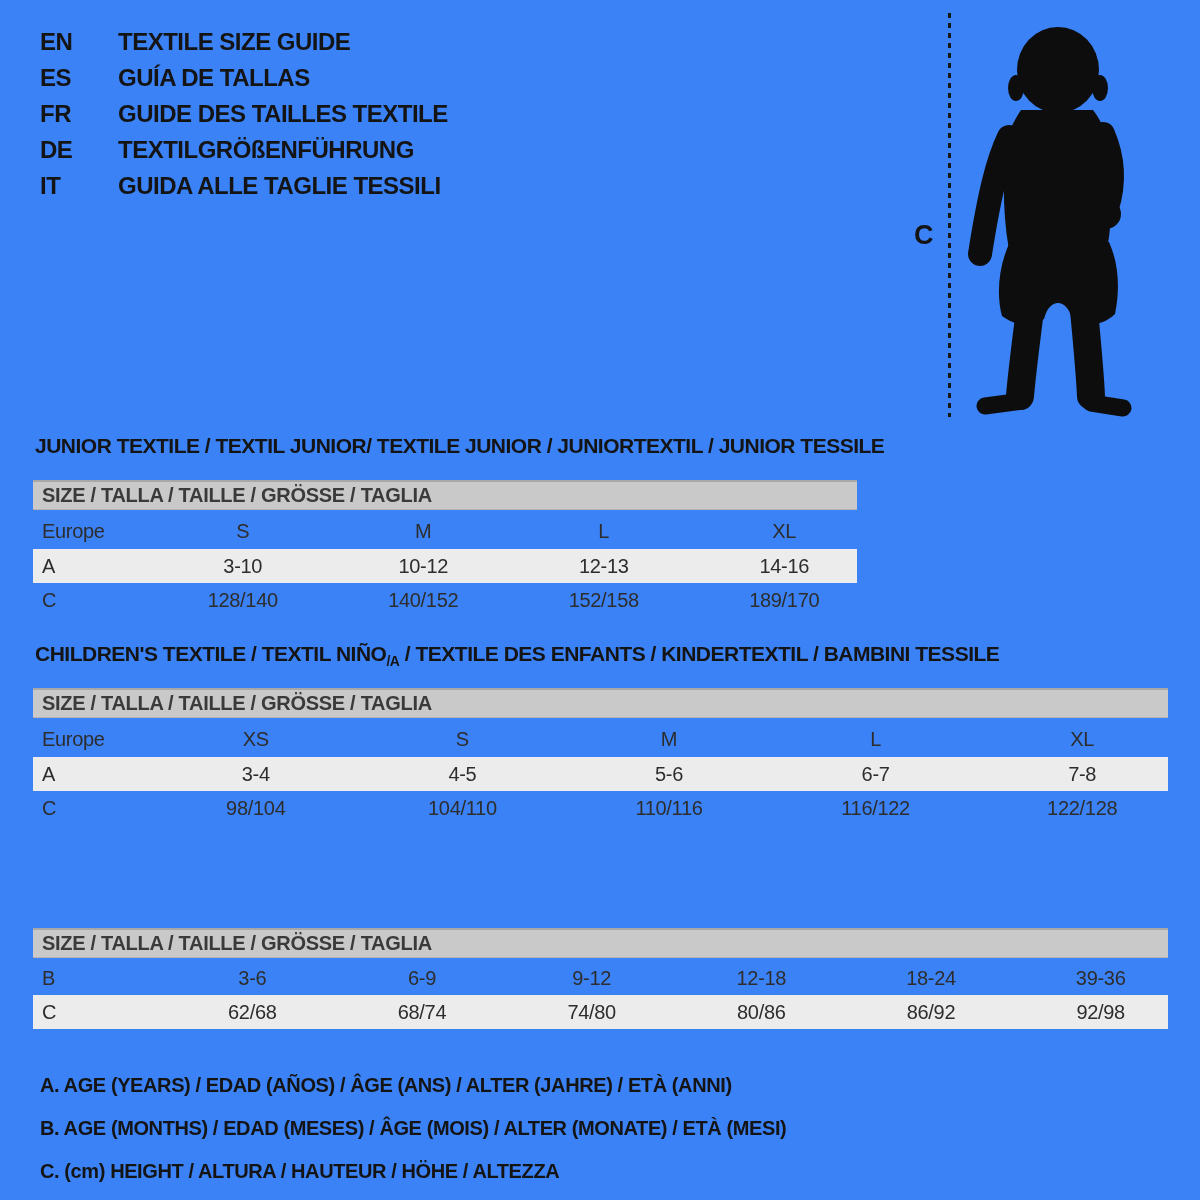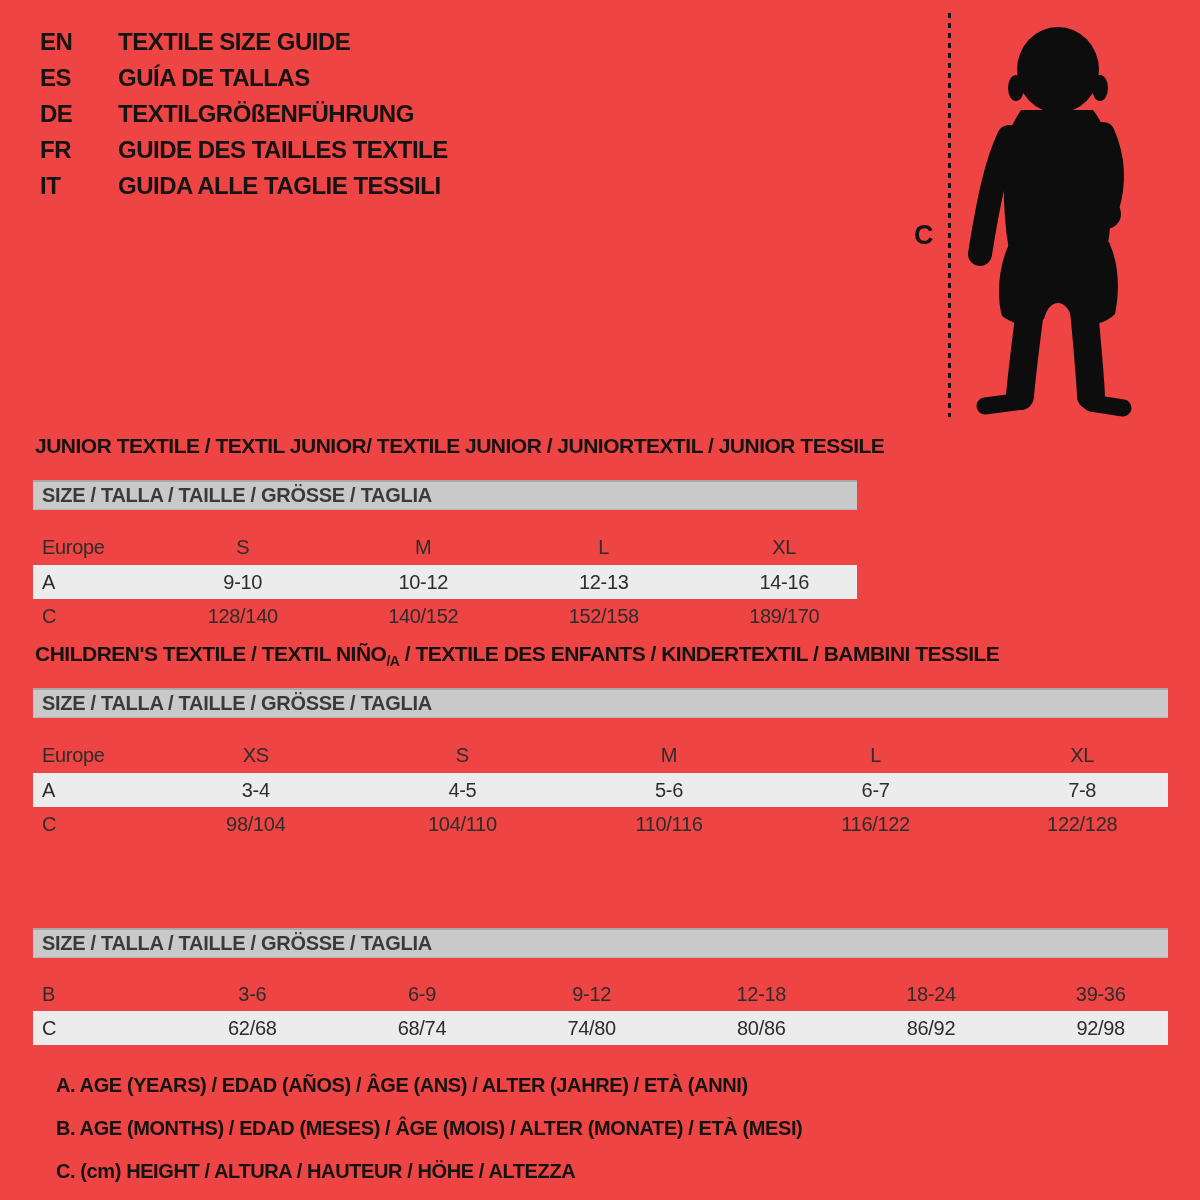--- a/index.html
+++ b/index.html
@@ -1,18 +1,18 @@
 <!DOCTYPE html>
 <html><head>
 <meta charset="utf-8">
 <title>Textile Size Guide</title>
 <style>
   html,body{margin:0;padding:0;background:#fff;}
   #canvas{
-    position:relative;width:1200px;height:1200px;background:#ef4444;
+    position:relative;width:1200px;height:1200px;background:#3b82f6;
     font-family:"Liberation Sans", sans-serif;color:#1c1c1c;overflow:hidden;
   }
   
   .languages{position:absolute;left:40px;top:24px;}
   .lang-row{display:grid;grid-template-columns:78px auto;height:36px;align-items:center;}
   .lang-code,.lang-title{
     font-size:24px;font-weight:700;letter-spacing:-0.5px;color:#141414;white-space:nowrap;
   }
   
   .figure{position:absolute;left:900px;top:0;width:300px;height:430px;}
@@ -28,59 +28,59 @@
     color:#141414;white-space:nowrap;line-height:24px;
   }
   .sub-a{font-size:14px;vertical-align:sub;}
   
   .table{position:absolute;left:33px;}
   .w-junior{width:824px;}
   .w-full{width:1135px;}
   .size-bar{
     height:30px;line-height:30px;background:#c9c9c9;box-shadow:inset 0 2px 0 #a8a8a8, inset 0 -1px 0 #b5b5b5;
     padding-left:9px;font-size:20px;font-weight:700;letter-spacing:-0.3px;color:#3a3a3a;
-    margin-bottom:19px;white-space:nowrap;
+    margin-bottom:3px;white-space:nowrap;
   }
   .trow{display:grid;align-items:center;font-size:20px;letter-spacing:-0.3px;color:#2d2d2d;gap:35px;}
   .trow.hdr{height:36px;}
   .trow.data{height:34px;}
   .trow.shaded{background:#ececec;}
   .g4{grid-template-columns:102px repeat(4,1fr);}
   .g5{grid-template-columns:102px repeat(5,1fr);}
   .g6{grid-template-columns:117px repeat(6,1fr);}
   .rlabel{padding-left:9px;text-align:left;white-space:nowrap;}
   .cell{text-align:center;white-space:nowrap;}
   
-  .legend{position:absolute;left:56px;top:1064px;}
+  .legend{position:absolute;left:40px;top:1064px;}
   .legend-line{
     font-size:20px;font-weight:700;letter-spacing:-0.4px;color:#141414;
     line-height:43px;white-space:nowrap;
   }
 </style>
 </head>
 <body>
 
 <div id="canvas">
 
   <div class="languages">
     <div class="lang-row">
       <span class="lang-code">EN</span>
       <span class="lang-title">TEXTILE SIZE GUIDE</span>
     </div>
     <div class="lang-row">
       <span class="lang-code">ES</span>
       <span class="lang-title">GUÍA DE TALLAS</span>
     </div>
     <div class="lang-row">
+      <span class="lang-code">FR</span>
+      <span class="lang-title">GUIDE DES TAILLES TEXTILE</span>
+    </div>
+    <div class="lang-row">
       <span class="lang-code">DE</span>
       <span class="lang-title">TEXTILGRÖßENFÜHRUNG</span>
-    </div>
-    <div class="lang-row">
-      <span class="lang-code">FR</span>
-      <span class="lang-title">GUIDE DES TAILLES TEXTILE</span>
     </div>
     <div class="lang-row">
       <span class="lang-code">IT</span>
       <span class="lang-title">GUIDA ALLE TAGLIE TESSILI</span>
     </div>
   </div>
 
   <div class="figure">
     <div class="height-line"></div>
     <div class="height-label">C</div>
@@ -109,21 +109,21 @@
     <div class="size-bar">SIZE / TALLA / TAILLE / GRÖSSE / TAGLIA</div>
     <div class="trow hdr g4">
       <div class="rlabel">Europe</div>
       <div class="cell">S</div>
       <div class="cell">M</div>
       <div class="cell">L</div>
       <div class="cell">XL</div>
     </div>
     <div class="trow data shaded g4">
       <div class="rlabel">A</div>
-      <div class="cell">9-10</div>
+      <div class="cell">3-10</div>
       <div class="cell">10-12</div>
       <div class="cell">12-13</div>
       <div class="cell">14-16</div>
     </div>
     <div class="trow data g4">
       <div class="rlabel">C</div>
       <div class="cell">128/140</div>
       <div class="cell">140/152</div>
       <div class="cell">152/158</div>
       <div class="cell">189/170</div>

